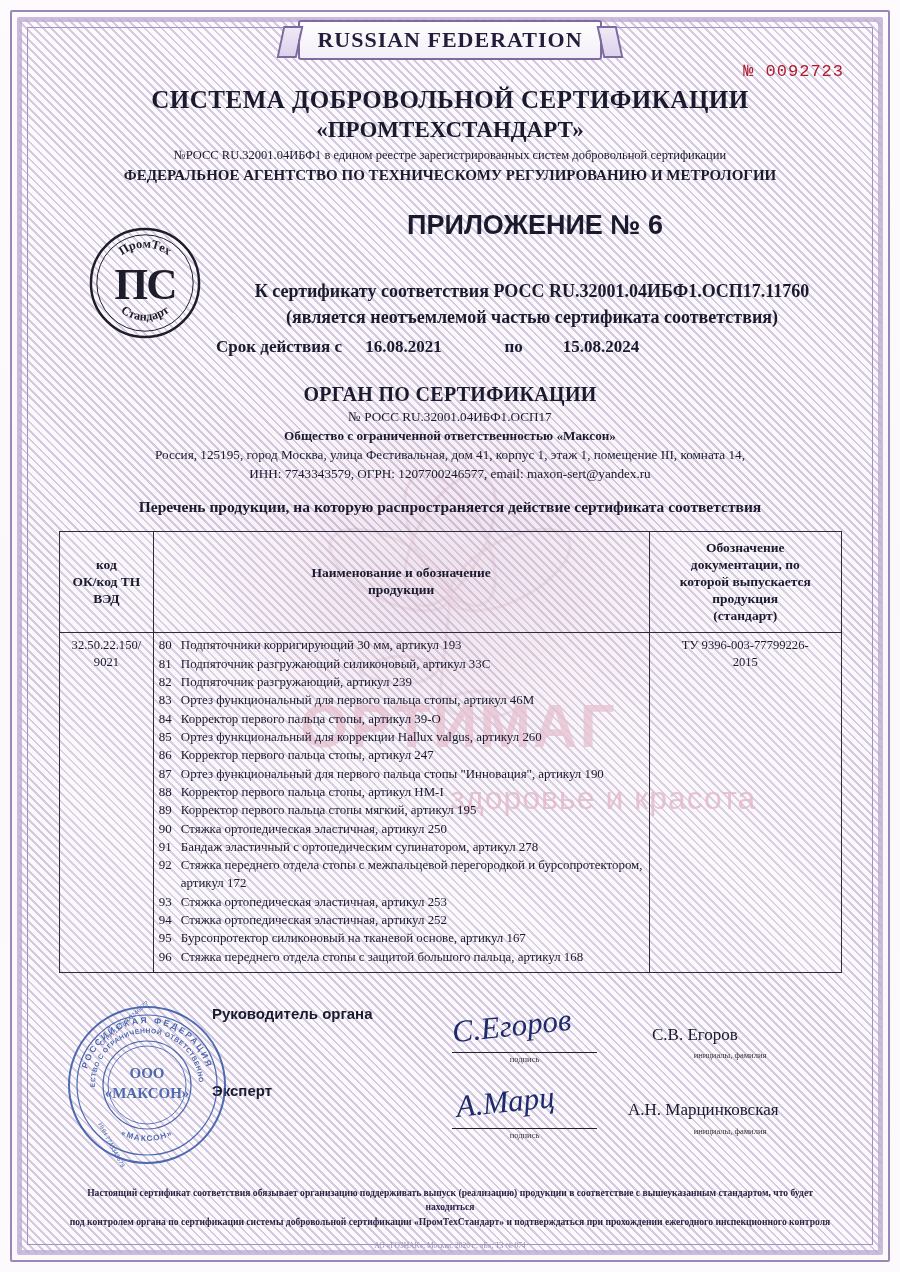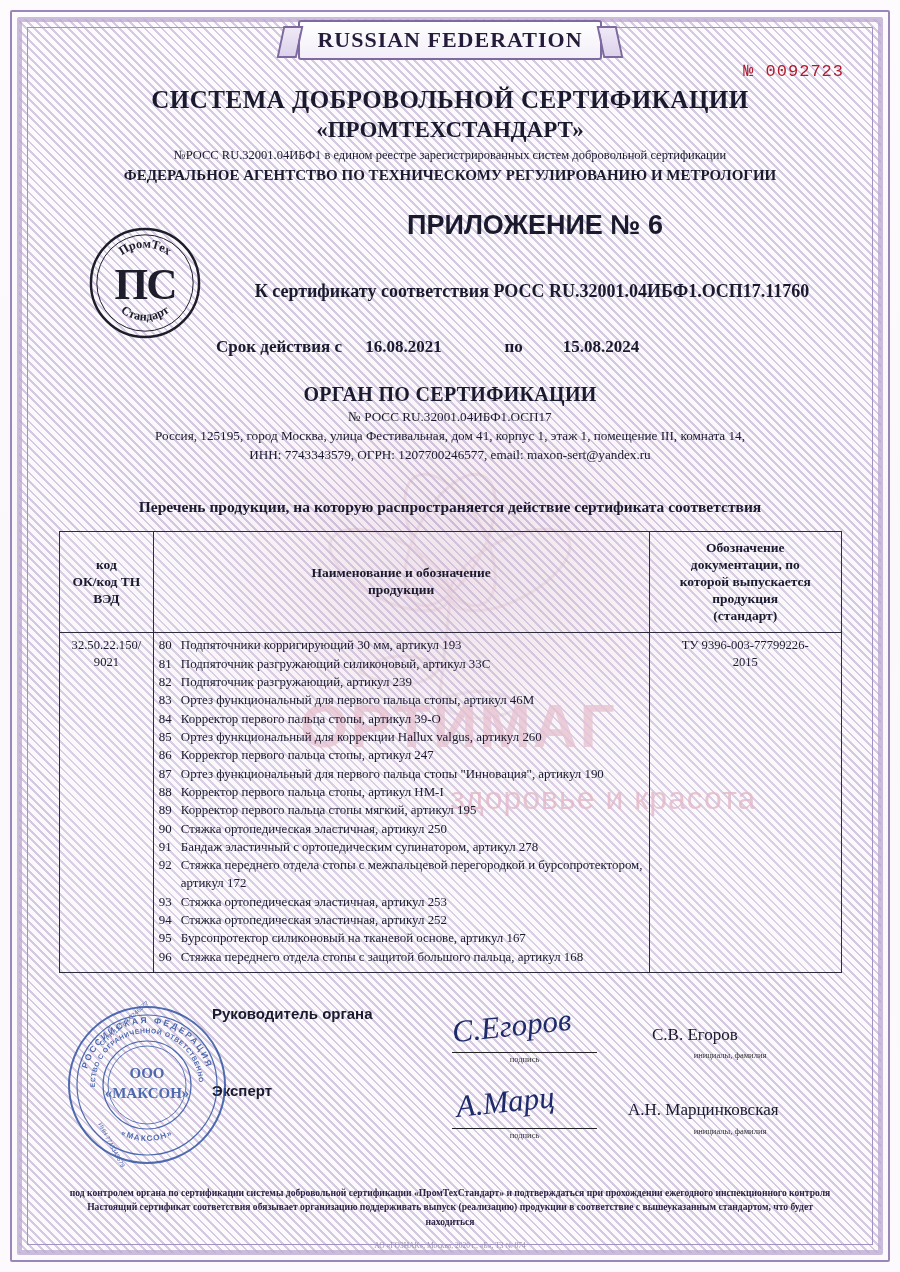--- a/index.html
+++ b/index.html
@@ -393,32 +393,34 @@
     <text font-family="Liberation Serif, serif" font-size="12.5" font-weight="bold" fill="#1d1d2b">
       <textPath href="#arcBot" startOffset="50%" text-anchor="middle">Стандарт</textPath>
     </text>
     <text x="60" y="76" text-anchor="middle" font-family="Liberation Serif, serif" font-size="44" font-weight="bold" fill="#1d1d2b" letter-spacing="-2">ПС</text>
   </svg>
 
   <div class="app-title">ПРИЛОЖЕНИЕ № 6</div>
 
   <div class="cert-ref">
     <div>К сертификату соответствия РОСС RU.32001.04ИБФ1.ОСП17.11760</div>
+    <div>(является неотъемлемой частью сертификата соответствия)</div>
   </div>
 
   <div class="valid-row">
     <span class="vr-label">Срок действия с</span>
     <span class="vr-date">16.08.2021</span>
     <span class="vr-to">по</span>
     <span class="vr-date">15.08.2024</span>
   </div>
 
   <div class="org-block">
     <div class="org-h">ОРГАН ПО СЕРТИФИКАЦИИ</div>
     <div class="org-l">№ РОСС RU.32001.04ИБФ1.ОСП17</div>
+    <div class="org-l bold">Общество с ограниченной ответственностью «Максон»</div>
     <div class="org-l">Россия, 125195, город Москва, улица Фестивальная, дом 41, корпус 1, этаж 1, помещение III, комната 14,</div>
     <div class="org-l">ИНН: 7743343579, ОГРН: 1207700246577, email: maxon-sert@yandex.ru</div>
   </div>
 
   <div class="list-title">Перечень продукции, на которую распространяется действие сертификата соответствия</div>
 
   <table class="tbl">
     <thead>
       <tr>
         <th class="col-code">
@@ -562,18 +564,18 @@
     <text font-family="Liberation Sans, sans-serif" font-size="8" font-weight="bold" fill="#2b4fa0" letter-spacing="1.4">
       <textPath href="#stampBot" startOffset="50%" text-anchor="middle">«МАКСОН»</textPath>
     </text>
     <text x="85" y="78" text-anchor="middle" font-family="Liberation Serif, serif" font-size="15" font-weight="bold" fill="#2b4fa0">ООО</text>
     <text x="85" y="98" text-anchor="middle" font-family="Liberation Serif, serif" font-size="15" font-weight="bold" fill="#2b4fa0">«МАКСОН»</text>
     <text x="40" y="46" font-family="Liberation Sans, sans-serif" font-size="6.2" fill="#2b4fa0" transform="rotate(-42 40 46)">ОГРН 1207700246577</text>
     <text x="36" y="124" font-family="Liberation Sans, sans-serif" font-size="6.2" fill="#2b4fa0" transform="rotate(62 36 124)">ИНН 7743343579</text>
   </svg>
 
   <div class="footer-note">
+    <div>Настоящий сертификат соответствия обязывает организацию поддерживать выпуск (реализацию) продукции в соответствие с вышеуказанным стандартом, что будет находиться</div>
     <div>под контролем органа по сертификации системы добровольной сертификации «ПромТехСтандарт» и подтверждаться при прохождении ежегодного инспекционного контроля</div>
-    <div>Настоящий сертификат соответствия обязывает организацию поддерживать выпуск (реализацию) продукции в соответствие с вышеуказанным стандартом, что будет находиться</div>
   </div>
   <div class="footer-print">АО «ГОЗНАК», Москва, 2020 г., «Б», ТЗ № 874</div>
 
 </div>
 
 </body></html>

